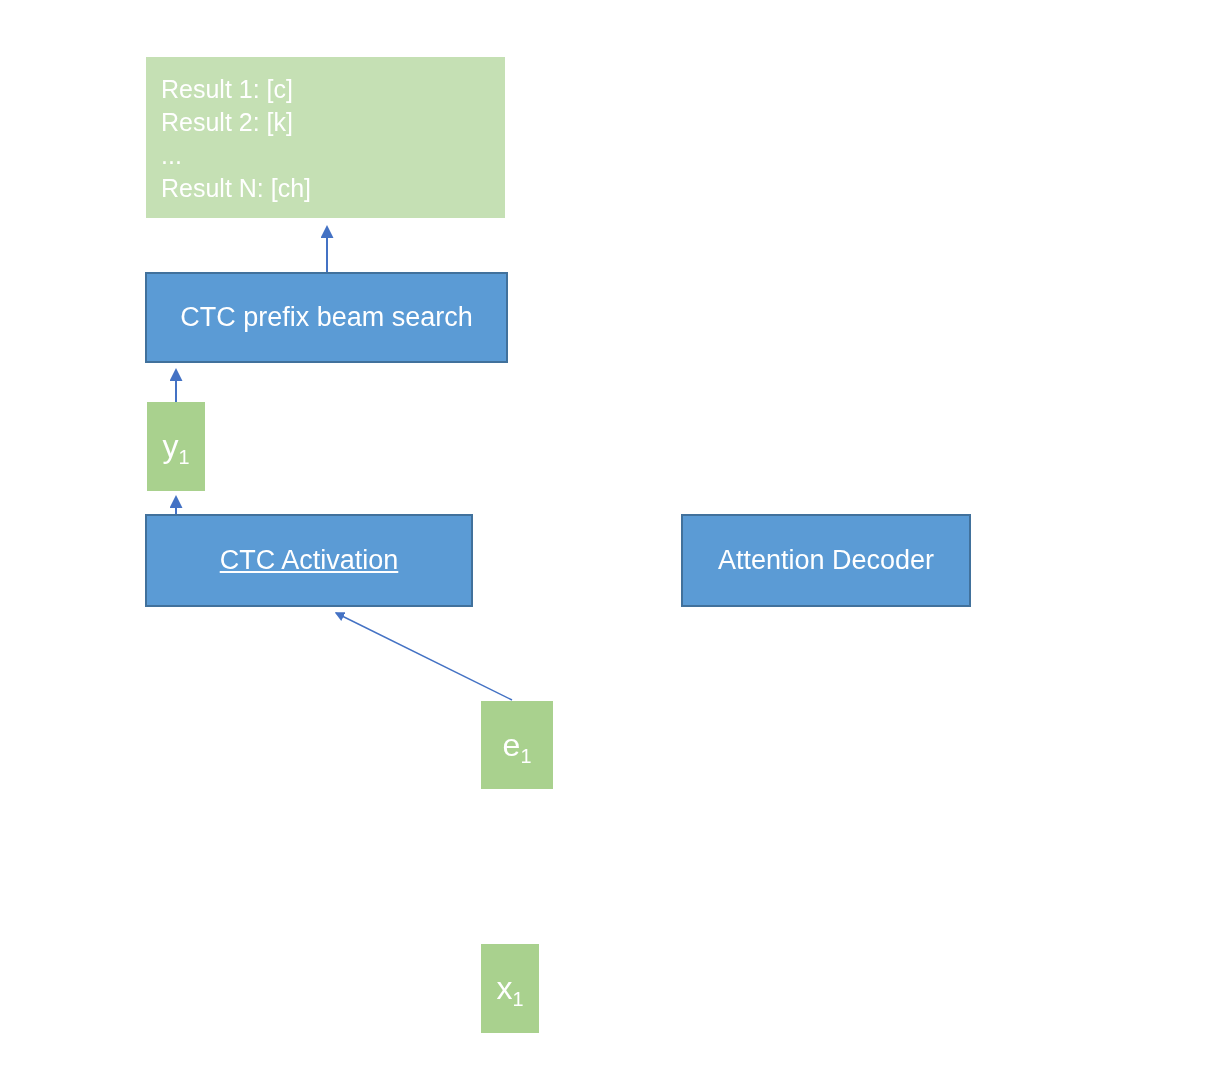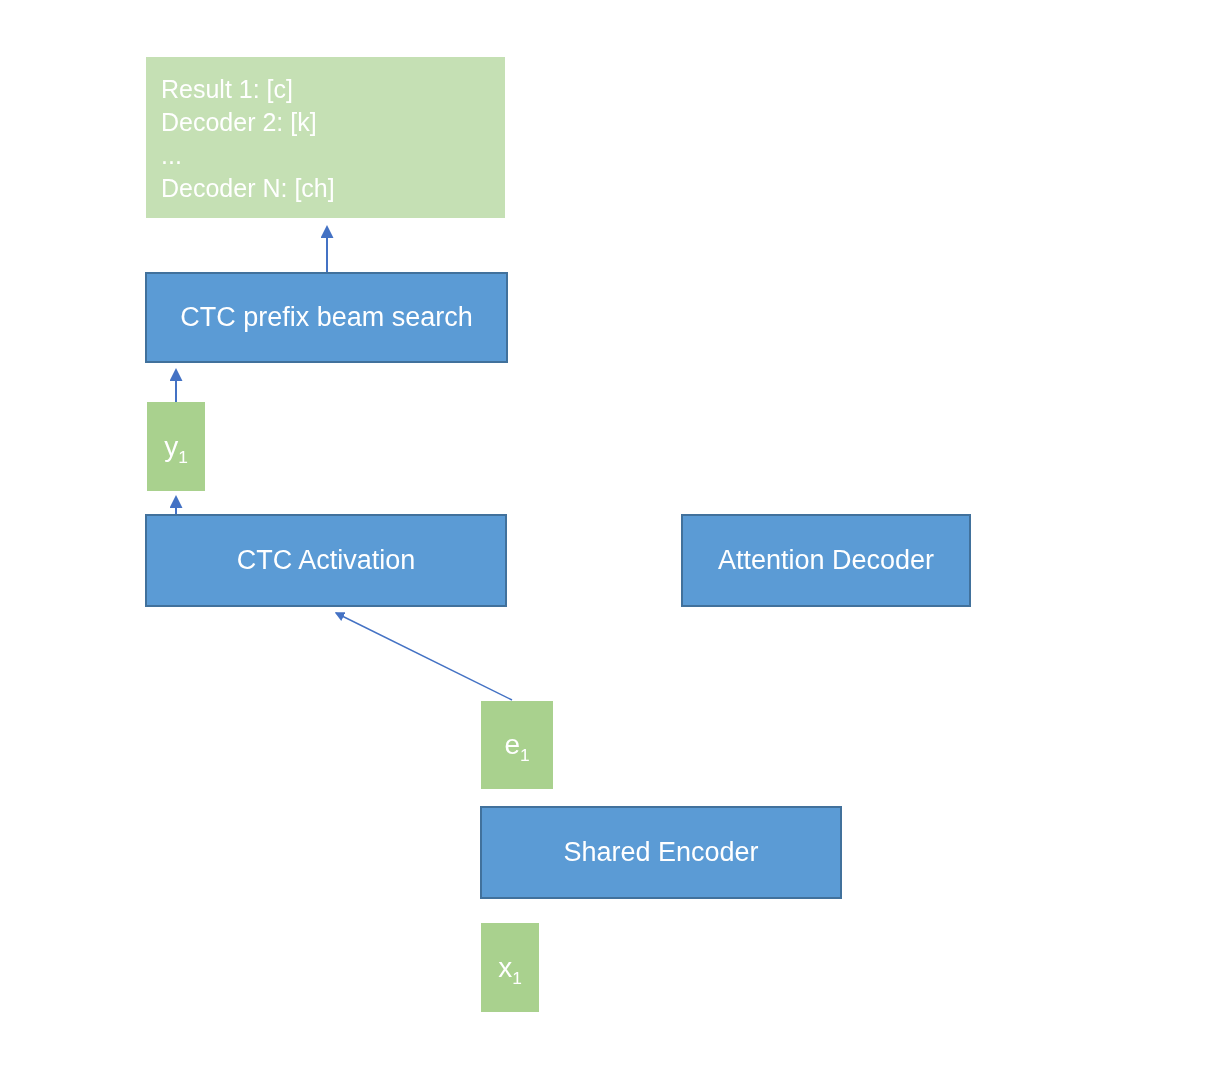--- a/index.html
+++ b/index.html
@@ -23,21 +23,21 @@
     justify-content: center;
     color: #ffffff;
   }
   .blue-box {
     background: #5b9bd5;
     border: 2px solid #41719c;
     font-size: 27px;
   }
   .green-box {
     background: #a9d18e;
-    font-size: 28px;
+    font-size: 32px;
   }
   .green-box sub {
     font-size: 0.62em;
     line-height: 0;
   }
   .results-box {
     background: #c5e0b4;
     align-items: flex-start;
     justify-content: flex-start;
     padding: 16px 0 0 15px;
@@ -45,25 +45,25 @@
     line-height: 33px;
   }
   .results-box .line {
     display: block;
     white-space: pre;
   }
   
   #results          { left: 146px; top: 57px;  width: 359px; height: 161px; }
   #beam-search      { left: 145px; top: 272px; width: 363px; height: 91px; align-items: center;  }
   #y1               { left: 147px; top: 402px; width: 58px;  height: 89px;  }
-  #ctc-activation   { left: 145px; top: 514px; width: 362px; height: 93px;  }
+  #ctc-activation   { left: 145px; top: 514px; width: 328px; height: 93px; text-decoration: underline;  }
   #attention-decoder{ left: 681px; top: 514px; width: 290px; height: 93px;  }
   #e1               { left: 481px; top: 701px; width: 72px;  height: 88px;  }
   #shared-encoder   { left: 480px; top: 806px; width: 362px; height: 93px;  }
-  #x1               { left: 481px; top: 923px; width: 58px;  height: 89px;  }
+  #x1               { left: 481px; top: 944px; width: 58px;  height: 89px;  }
   svg.edges {
     position: absolute;
     left: 0; top: 0;
     width: 1227px;
     height: 1080px;
     pointer-events: none;
   }
 </style>
 </head>
 <body>
@@ -78,23 +78,23 @@
     </defs>
     <line x1="327" y1="272" x2="327" y2="227" stroke="#4472c4" stroke-width="2" marker-end="url(#arrowhead)"></line>
     <line x1="176" y1="402" x2="176" y2="370" stroke="#4472c4" stroke-width="2" marker-end="url(#arrowhead)"></line>
     <line x1="176" y1="514" x2="176" y2="497" stroke="#4472c4" stroke-width="2" marker-end="url(#arrowhead)"></line>
     <line x1="512" y1="700" x2="336" y2="613" stroke="#4472c4" stroke-width="1.5" marker-end="url(#arrowhead)"></line>
   </svg>
 
   <div id="results" class="node results-box">
     <div>
       <span class="line">Result 1: [c]</span>
-      <span class="line">Decoder 2: [k]</span>
+      <span class="line">Result 2: [k]</span>
       <span class="line">...</span>
-      <span class="line">Decoder N: [ch]</span>
+      <span class="line">Result N: [ch]</span>
     </div>
   </div>
 
   <div id="beam-search" class="node blue-box">
     <span>CTC prefix beam search</span>
   </div>
 
   <div id="y1" class="node green-box">
     <span><span>y</span><sub>1</sub></span>
   </div>
@@ -104,21 +104,18 @@
   </div>
 
   <div id="attention-decoder" class="node blue-box">
     <span>Attention Decoder</span>
   </div>
 
   <div id="e1" class="node green-box">
     <span><span>e</span><sub>1</sub></span>
   </div>
 
-  <div id="shared-encoder" class="node blue-box">
-    <span>Shared Encoder</span>
-  </div>
 
   <div id="x1" class="node green-box">
     <span><span>x</span><sub>1</sub></span>
   </div>
 
 </div>
 
 </body></html>

